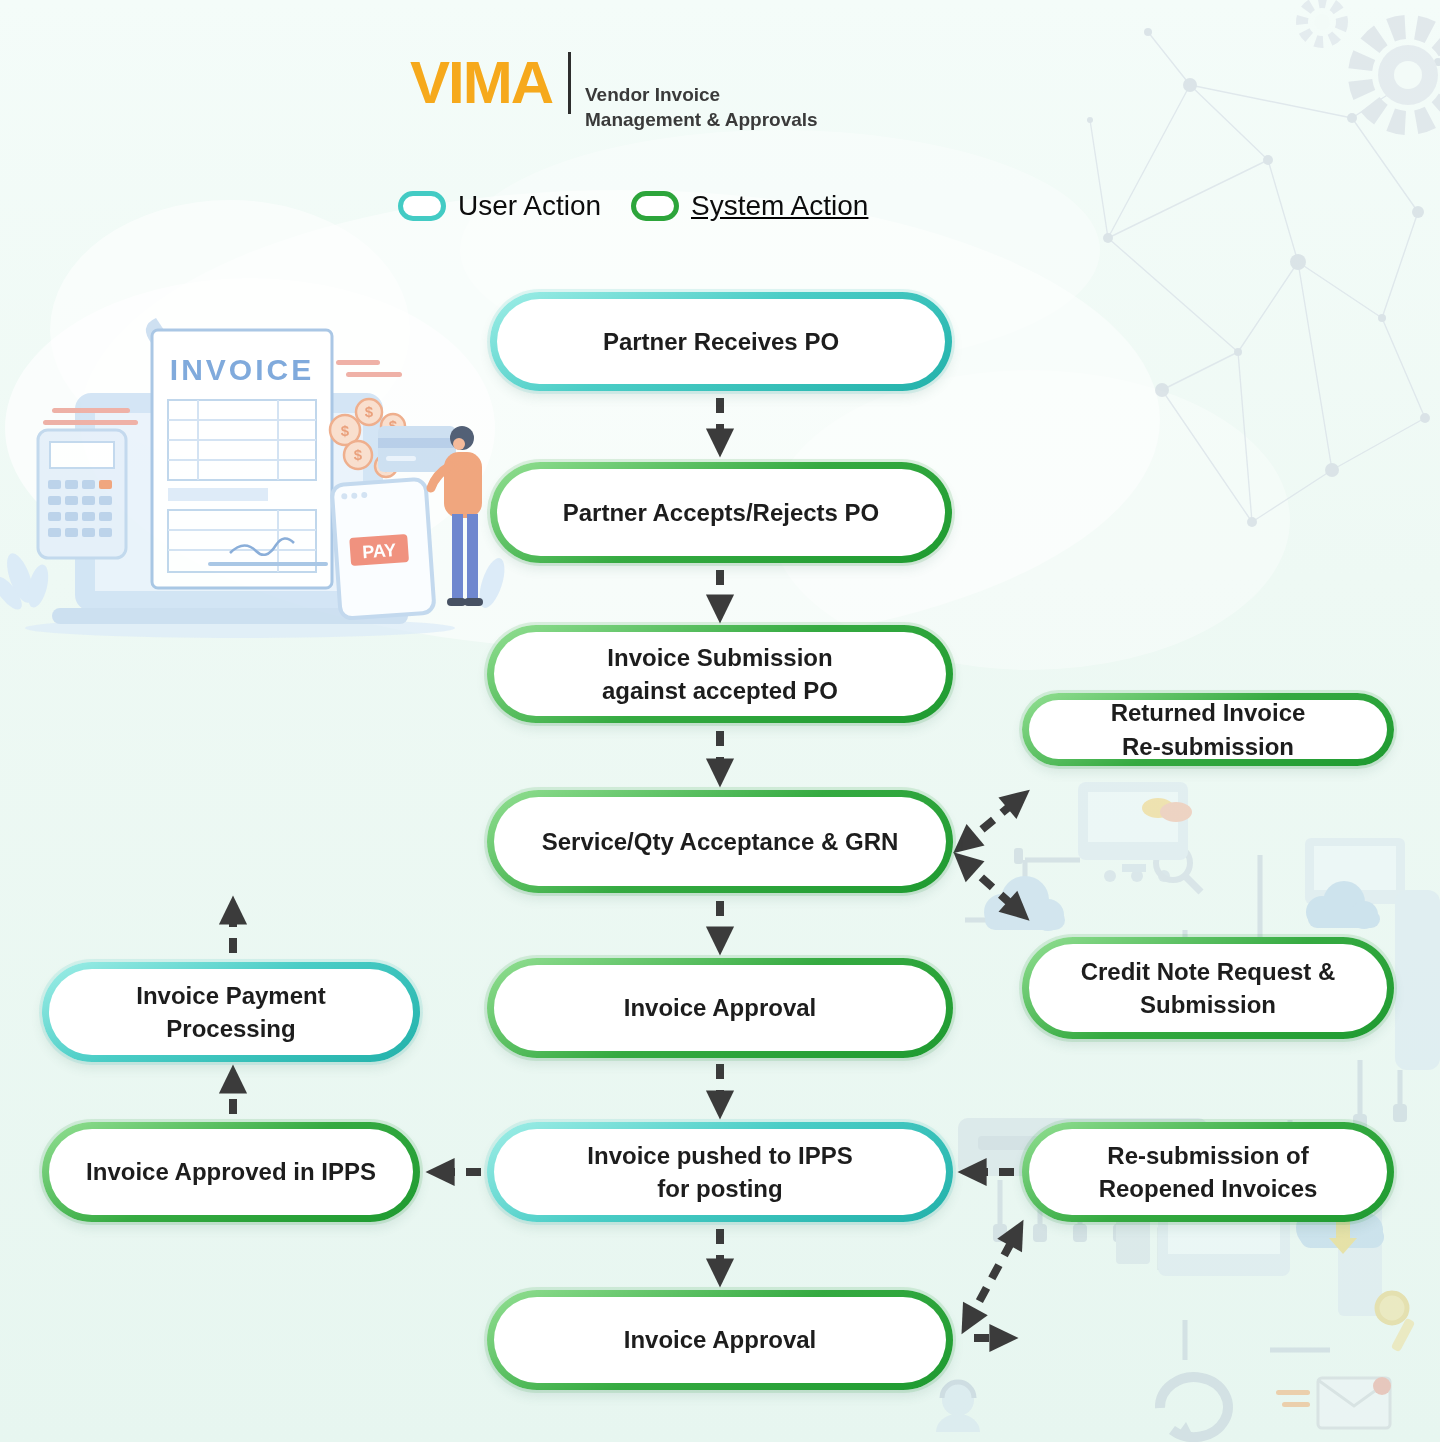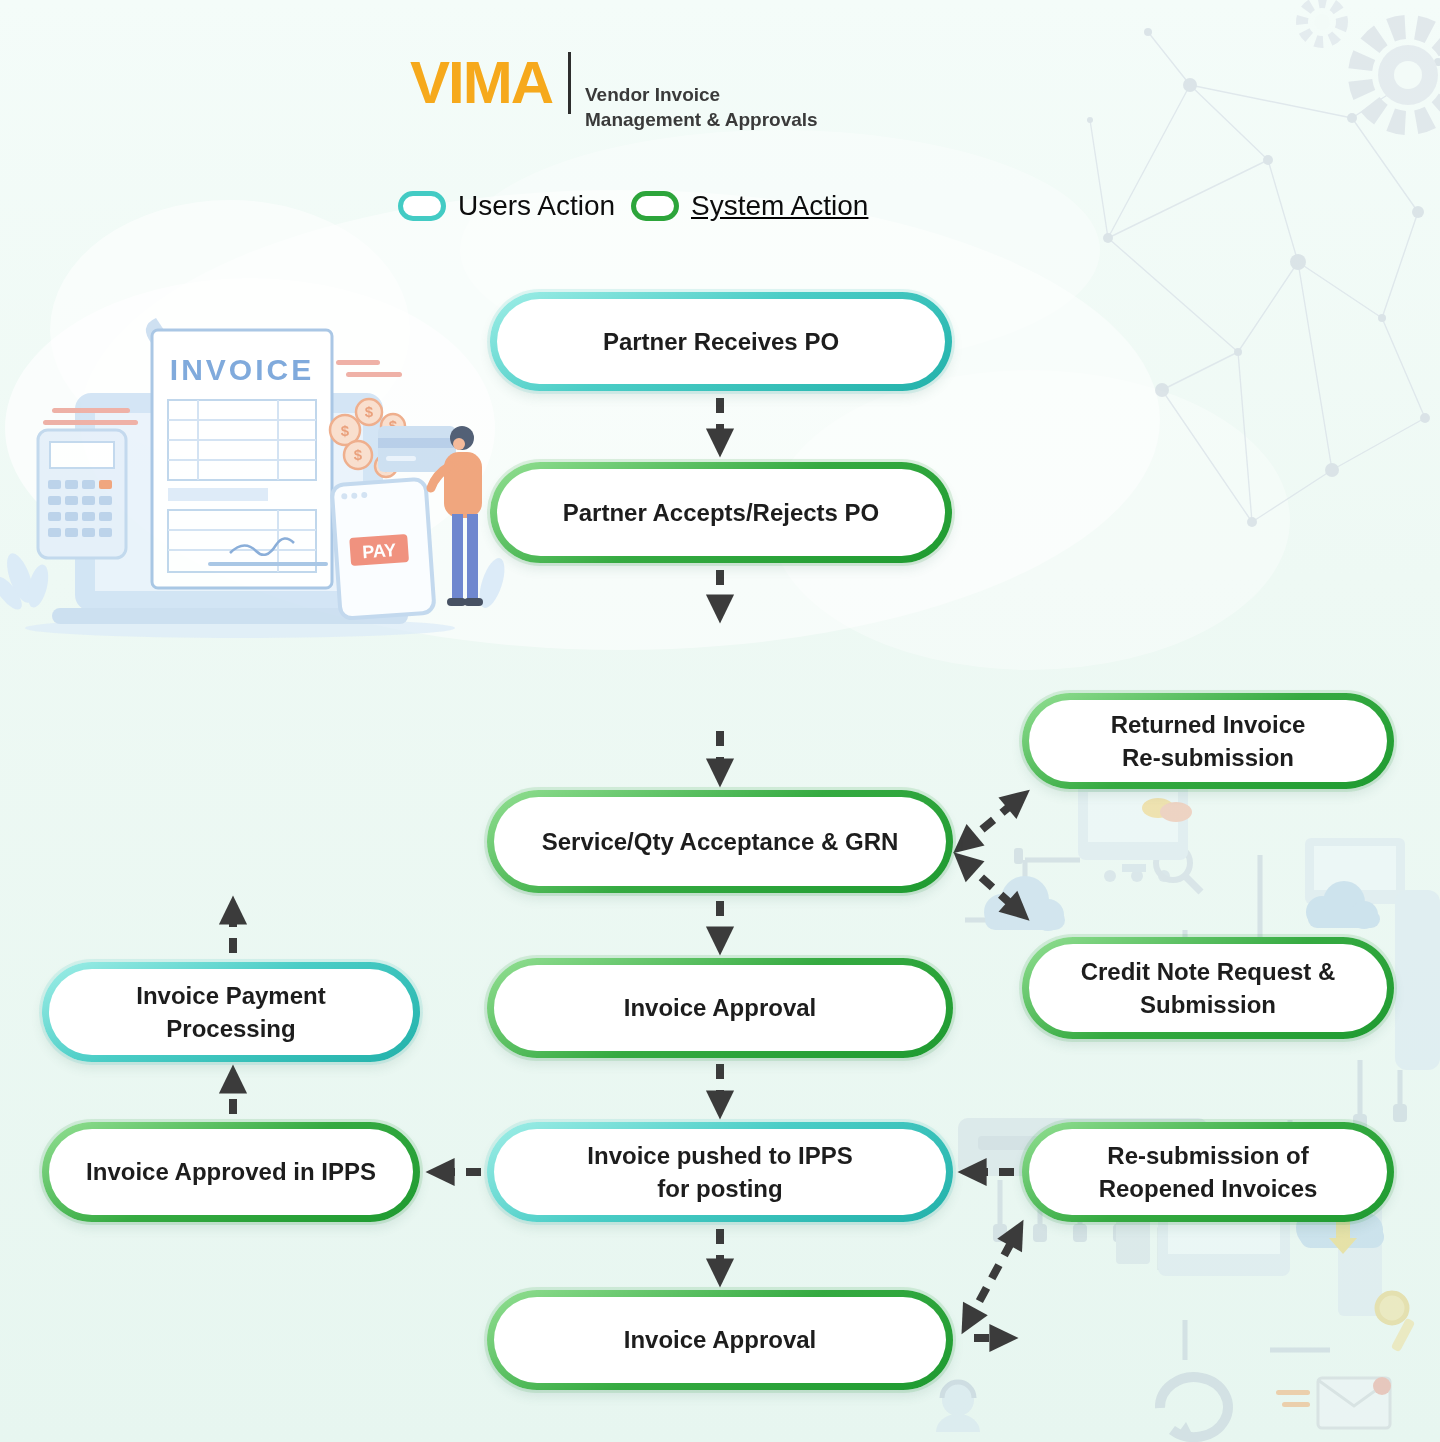--- a/index.html
+++ b/index.html
@@ -305,21 +305,21 @@
     <span class="logo">VIMA</span>
     <span class="divider"></span>
     <span class="title">
       <span style="display:block">Vendor Invoice</span>
       <span style="display:block">Management &amp; Approvals</span>
     </span>
   </header>
 
   <div class="legend-item legend-user">
     <span class="legend-pill"></span>
-    <span class="legend-label">Users Action</span>
+    <span class="legend-label">User Action</span>
   </div>
   <div class="legend-item legend-system">
     <span class="legend-pill"></span>
     <span class="legend-label">System Action</span>
   </div>
 
   <svg class="arrows" width="1440" height="1442" viewBox="0 0 1440 1442">
     <defs>
       <marker id="ah" viewBox="0 0 10 10" refX="6" refY="5" markerWidth="4" markerHeight="4" orient="auto-start-reverse">
         <path d="M0.5,0.6 L9.6,5 L0.5,9.4 z" fill="#3b3b3b"></path>
@@ -342,20 +342,24 @@
       <path d="M974,1338 H1007" marker-end="url(#ah)"></path>
     </g>
   </svg>
 
   <div class="node system" style="left:490px;top:462px;width:462px;height:101px">
     <span class="node-label">Partner Accepts/Rejects PO</span>
   </div>
   <div class="node user" style="left:490px;top:292px;width:462px;height:99px">
     <span class="node-label">Partner Receives PO</span>
   </div>
+  <div class="node system" style="left:487px;top:625px;width:466px;height:98px">
+    <span class="node-label">Invoice Submission
+against accepted PO</span>
+  </div>
   <div class="node system" style="left:487px;top:790px;width:466px;height:103px">
     <span class="node-label">Service/Qty Acceptance &amp; GRN</span>
   </div>
   <div class="node system" style="left:487px;top:958px;width:466px;height:100px">
     <span class="node-label">Invoice Approval</span>
   </div>
   <div class="node user" style="left:487px;top:1122px;width:466px;height:100px">
     <span class="node-label">Invoice pushed to IPPS
 for posting</span>
   </div>
@@ -364,21 +368,21 @@
   </div>
 
   <div class="node user" style="left:42px;top:962px;width:378px;height:100px">
     <span class="node-label">Invoice Payment
 Processing</span>
   </div>
   <div class="node system" style="left:42px;top:1122px;width:378px;height:100px">
     <span class="node-label">Invoice Approved in IPPS</span>
   </div>
 
-  <div class="node system" style="left:1022px;top:693px;width:372px;height:96px">
+  <div class="node system" style="left:1022px;top:693px;width:372px;height:73px">
     <span class="node-label">Returned Invoice
 Re-submission</span>
   </div>
   <div class="node system" style="left:1022px;top:937px;width:372px;height:102px">
     <span class="node-label">Credit Note Request &amp;
 Submission</span>
   </div>
   <div class="node system" style="left:1022px;top:1122px;width:372px;height:100px">
     <span class="node-label">Re-submission of
 Reopened Invoices</span>

